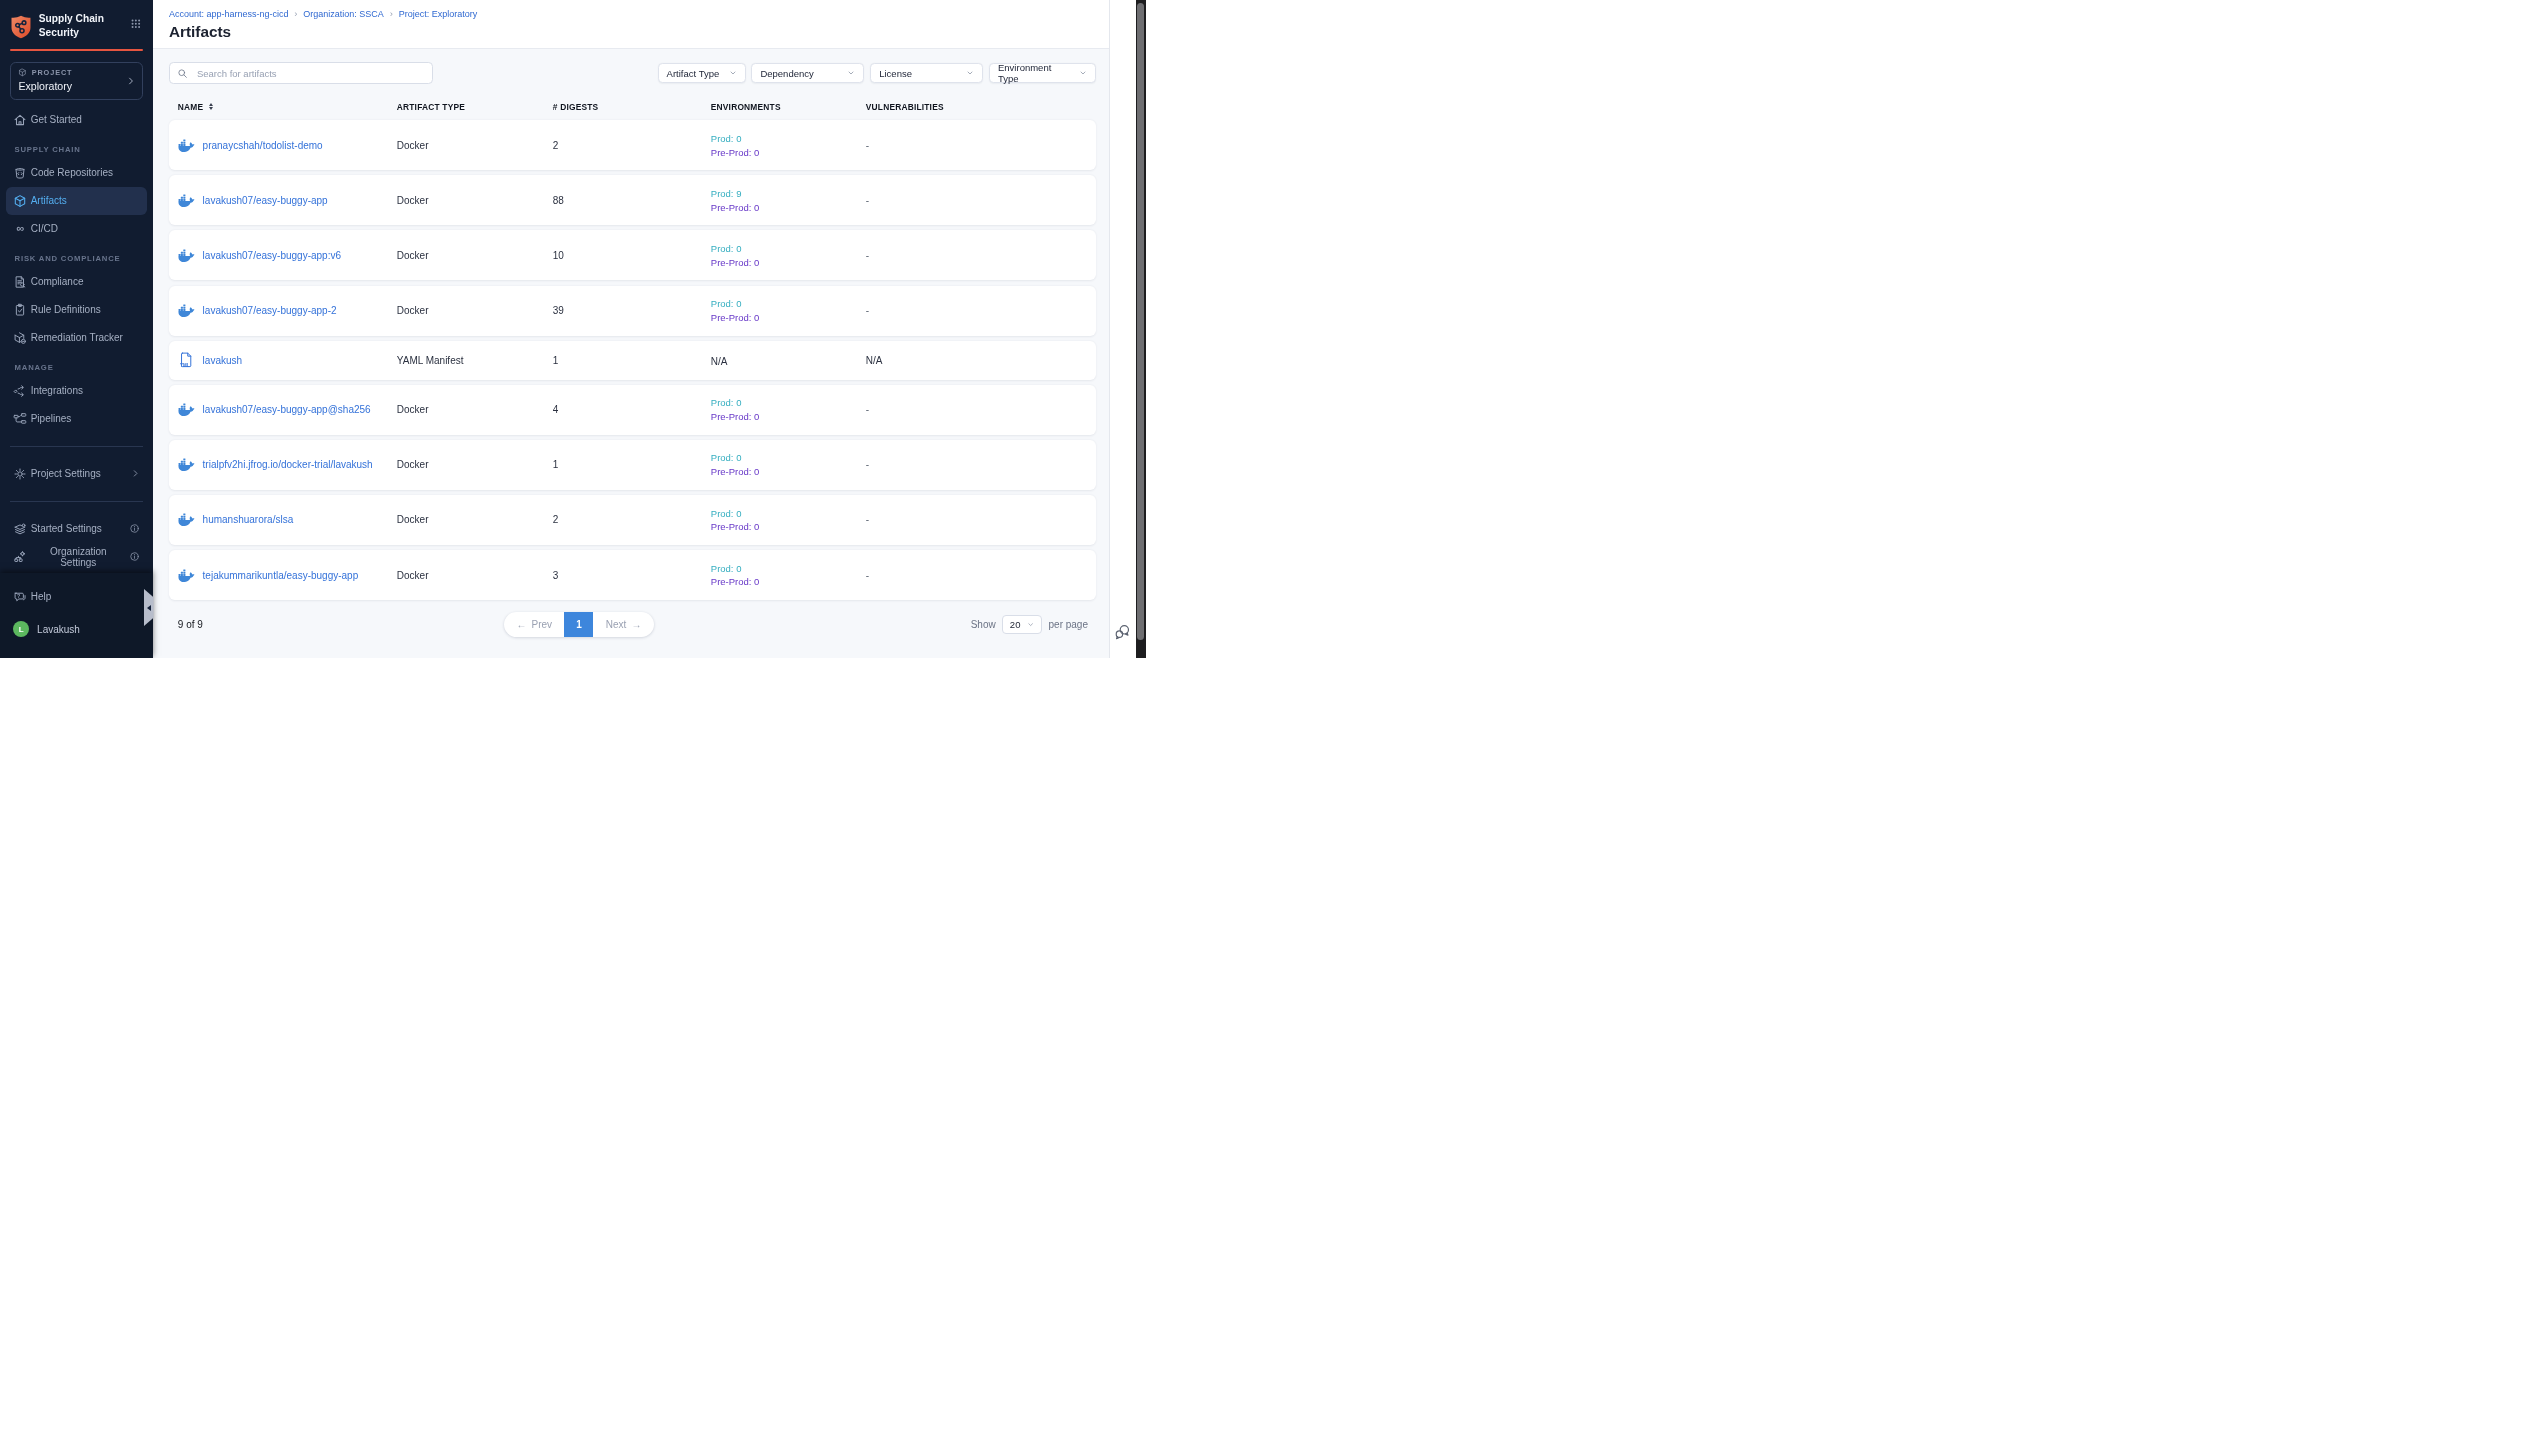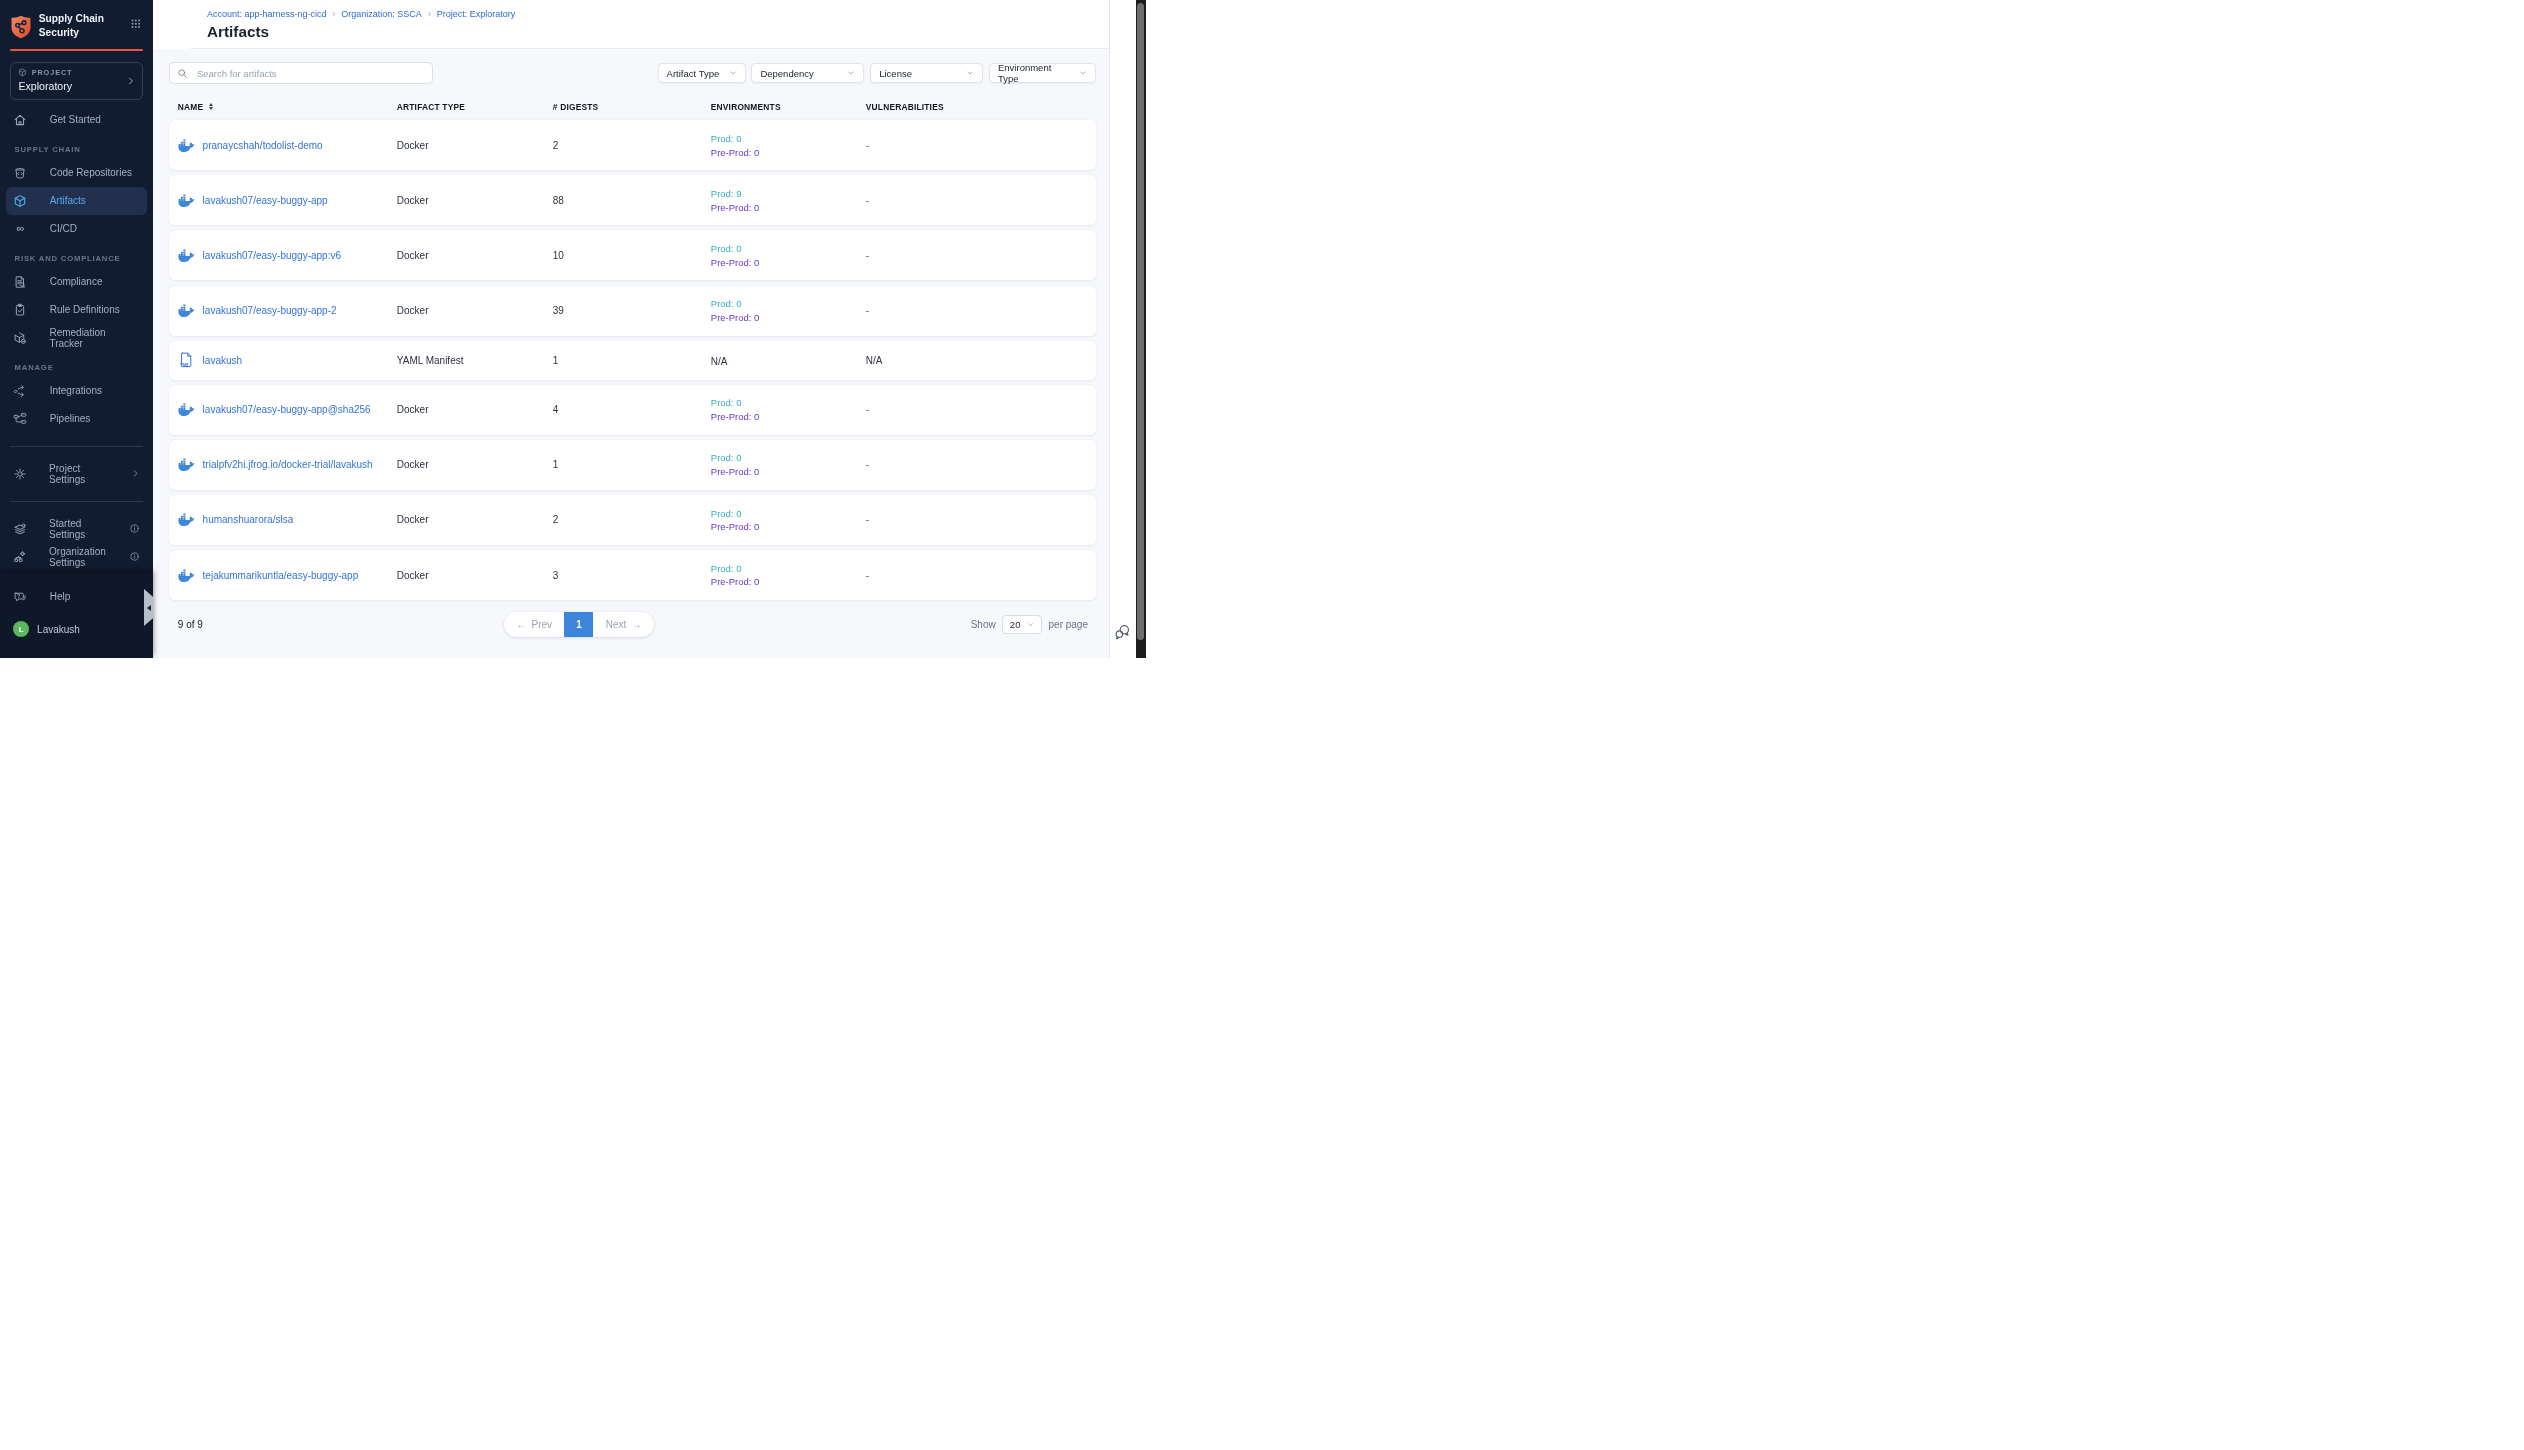--- a/index.html
+++ b/index.html
@@ -12,39 +12,39 @@
   .sidebar{position:absolute;left:0;top:0;bottom:0;width:153px;background:#111c30;z-index:5;}
   .brand{display:flex;gap:6.6px;padding:11.7px 10.2px 8.8px;position:relative;align-items:flex-end;}
   .brand-title{font-size:10.2px;font-weight:700;color:#f2f5fa;line-height:1.3;width:70px;padding-top:0.7px;}
   .grid-btn{position:absolute;right:11px;top:18px;color:#8d97ac;cursor:pointer;}
   .brand-rule{height:2.2px;margin:1.5px 10.2px 0;border-radius:1.5px;}
   .project{margin:10.2px 10.2px 0;border:0.7px solid #32405d;border-radius:5.8px;padding:5.8px 7.3px 6.6px;position:relative;cursor:pointer;}
   .project-label{display:flex;align-items:center;gap:4.4px;font-size:7.3px;font-weight:700;letter-spacing:0.9px;color:#8b95ab;}
   .project-name{font-size:10.6px;color:#eef1f7;margin-top:2.9px;}
   .project-chevron{position:absolute;right:6.6px;top:50%;transform:translateY(-50%);color:#aab3c5;}
   .nav{margin-top:5.8px;}
-  .nav-item{height:28px;display:flex;align-items:center;gap:22px;padding:0 7.3px;margin:0 5.8px;border-radius:5.8px;
-            color:#a6b0c3;font-size:10px;cursor:pointer;position:relative;}
+  .nav-item{height:28px;display:flex;align-items:center;gap:3px;padding:0 7.3px;margin:0 5.8px;border-radius:5.8px;
+            color:#a6b0c3;font-size:10px;cursor:pointer;position:relative;text-align:center;}
   .nav-item .nico{color:#98a3b8;width:14.6px;display:flex;justify-content:center;}
   .nav-item.active{background:#22304d;color:#54aef0;}
   .nav-item.active .nico{color:#54aef0;}
   .nav-item .trail{margin-left:auto;color:#8d97ac;display:flex;align-items:center;}
   .section-label{font-size:7.7px;font-weight:700;letter-spacing:0.8px;color:#68748c;margin:11.7px 0 4.4px 14.6px;}
   .nav-divider{border:none;border-top:0.7px solid #293650;margin:13px 10.2px;}
   .sb-bottom{position:absolute;left:0;right:0;bottom:0;height:85px;background:#0e1828;
              box-shadow:0 -2.2px 5.8px rgba(0,0,0,.5);padding-top:9.5px;box-sizing:border-box;}
   .user-row{height:29px;display:flex;align-items:center;gap:8px;padding:0 7.3px;margin:4.4px 5.8px 0;color:#c3cada;font-size:10px;cursor:pointer;}
   .avatar{width:16px;height:16px;border-radius:50%;display:flex;align-items:center;justify-content:center;
           color:#fff;font-size:8px;font-weight:700;}
   .handle{position:absolute;left:144px;top:589px;width:9.5px;height:37px;background:#b7bdcb;z-index:7;cursor:pointer;
           clip-path:polygon(0 0,100% 22%,100% 78%,0 100%);display:flex;align-items:center;justify-content:center;}
   .handle .tri{width:0;height:0;border-top:3.7px solid transparent;border-bottom:3.7px solid transparent;border-right:4.4px solid #16233c;}
 
   
-  .main{position:absolute;left:153px;top:0;right:37px;bottom:0;padding-left:38px;}
+  .main{position:absolute;left:153px;top:0;right:37px;bottom:0;}
   .topbar{height:49px;background:#fff;border-bottom:0.7px solid #e7eaf0;box-sizing:border-box;padding:8px 0 0 16px;}
   .breadcrumb{display:flex;align-items:center;gap:5.8px;font-size:9px;}
   .breadcrumb a{color:#3069d1;}
   .crumb-sep{color:#98a1b3;font-size:9.5px;}
   .page-title{font-size:15.3px;font-weight:700;color:#1c2230;margin-top:3.7px;}
   .content{position:absolute;top:49px;left:0;right:0;bottom:0;background:#f6f8fb;box-sizing:border-box;padding:13px 13px 0 16px;}
 
   .toolbar{display:flex;align-items:center;}
   .search{width:247px;height:20px;display:flex;align-items:center;gap:6.6px;padding:0 7.3px;background:#fff;
           border:0.7px solid #d9dee8;border-radius:4.4px;color:#70798c;}

